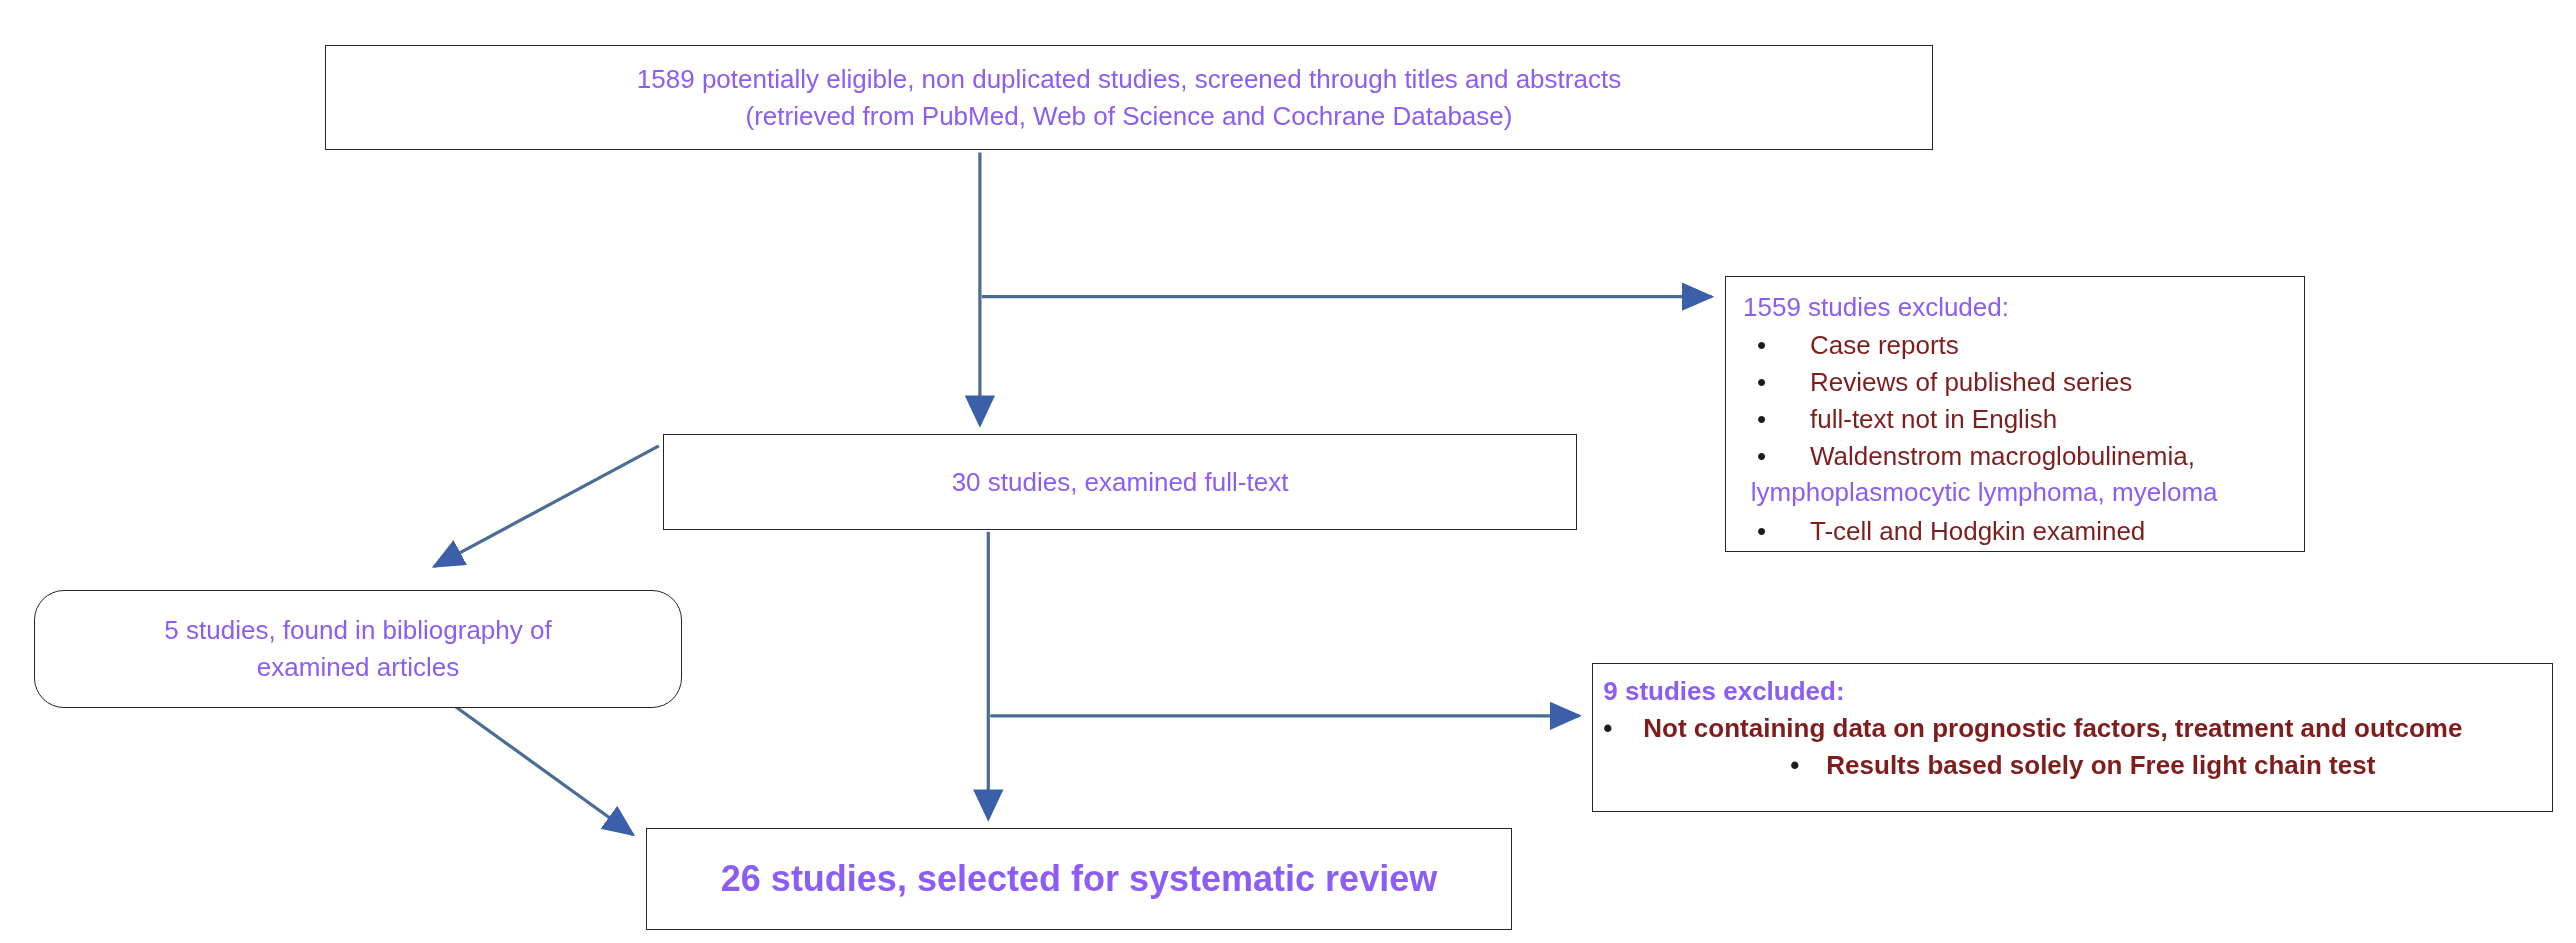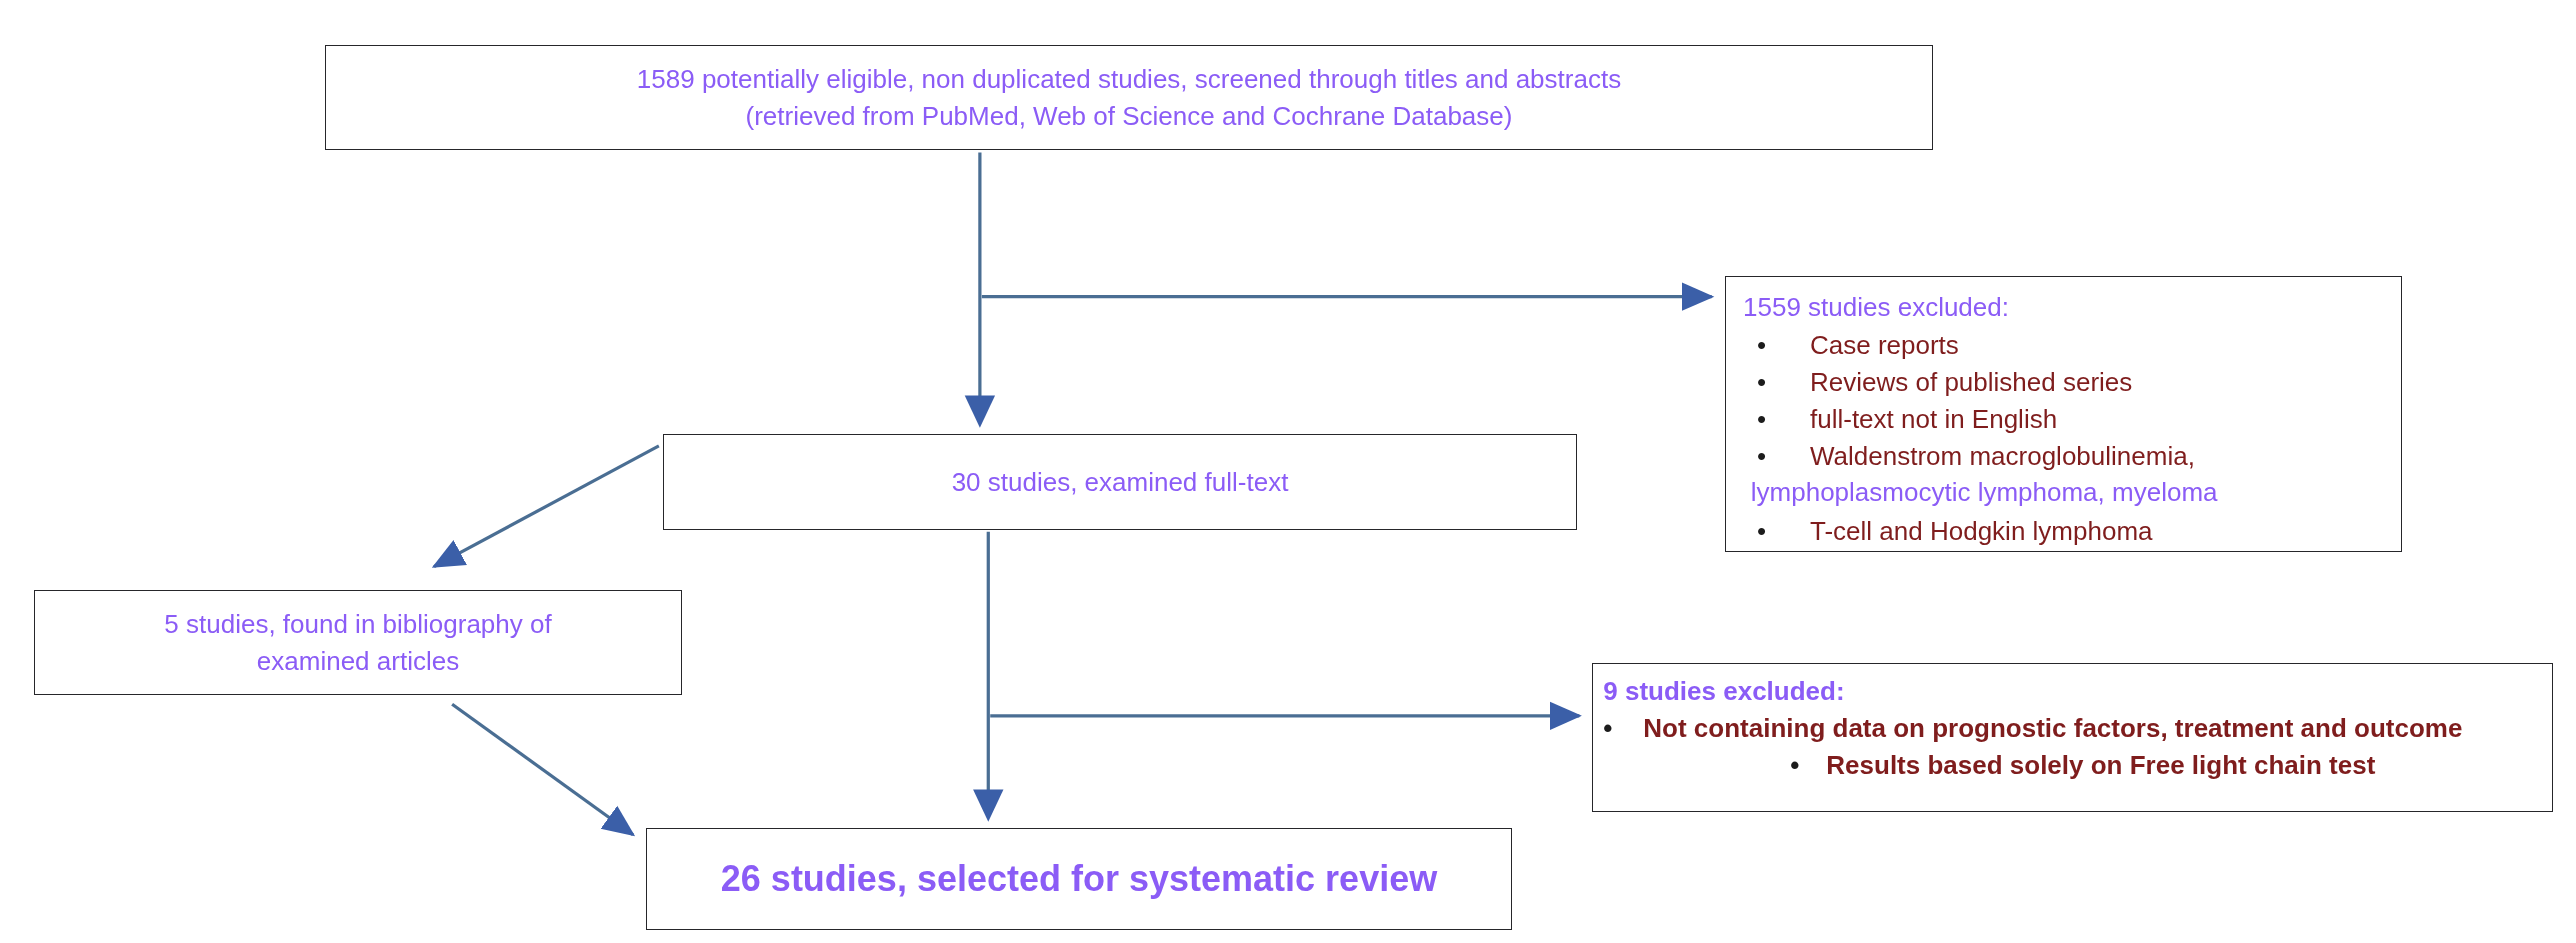--- a/index.html
+++ b/index.html
@@ -63,35 +63,36 @@
     left: 663px;
     top: 434px;
     width: 914px;
     height: 96px;
     align-items: center;
   }
   
   #node-excluded-1559 {
     left: 1725px;
     top: 276px;
-    width: 677px;
+    width: 580px;
     height: 276px;
     padding: 11.6px 0 11.6px 17px;
     justify-content: flex-start;
   }
   #node-excluded-1559 .node-line { margin-bottom: 1.3px; }
   #node-excluded-1559 .bullet-dot { width: 67px; text-align: left; padding-left: 14px; box-sizing: border-box; }
   #node-excluded-1559 .cont-line { padding-left: 7.8px; }
   
   #node-biblio {
     left: 34px;
     top: 590px;
     width: 648px;
-    height: 105px;
-    align-items: center;
+    height: 118px;
+    align-items: center;
+    border-radius: 30px;
   }
   
   #node-excluded-9 {
     left: 1592px;
     top: 663px;
     width: 961px;
     height: 149px;
     padding: 9px 0 9px 10.3px;
     justify-content: flex-start;
     font-weight: bold;
@@ -190,21 +191,21 @@
 
     <div class="bullet-row">
       <span class="bullet-dot">•</span>
       <span class="bullet-text">Waldenstrom macroglobulinemia,</span>
     </div>
 
     <div class="node-line cont-line">lymphoplasmocytic  lymphoma, myeloma</div>
 
     <div class="bullet-row">
       <span class="bullet-dot">•</span>
-      <span class="bullet-text">T-cell and Hodgkin lymphoma</span>
+      <span class="bullet-text">T-cell and Hodgkin examined</span>
     </div>
   </div>
 
   <div class="node" id="node-biblio">
     <div class="node-line center">5 studies, found in bibliography of</div>
     <div class="node-line center">examined articles</div>
   </div>
 
   <div class="node" id="node-excluded-9">
     <div class="node-line">9 studies excluded:</div>

